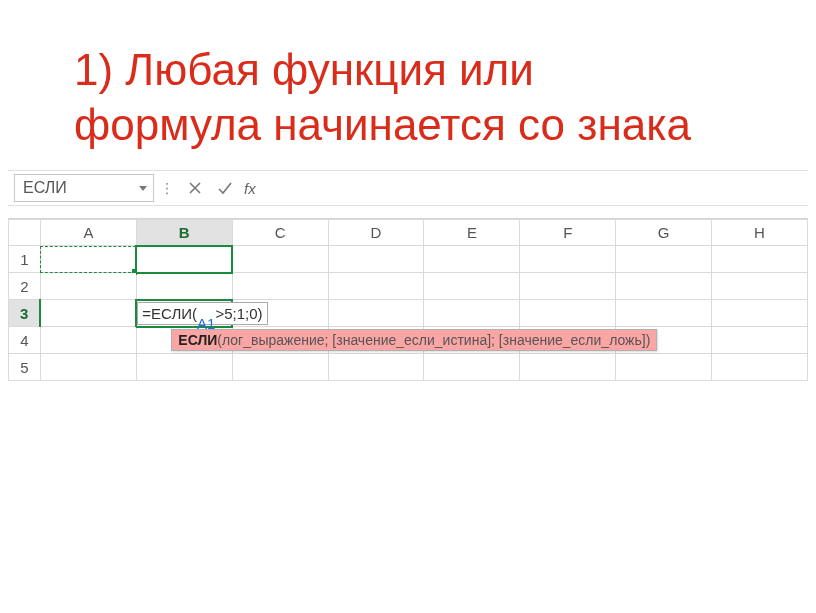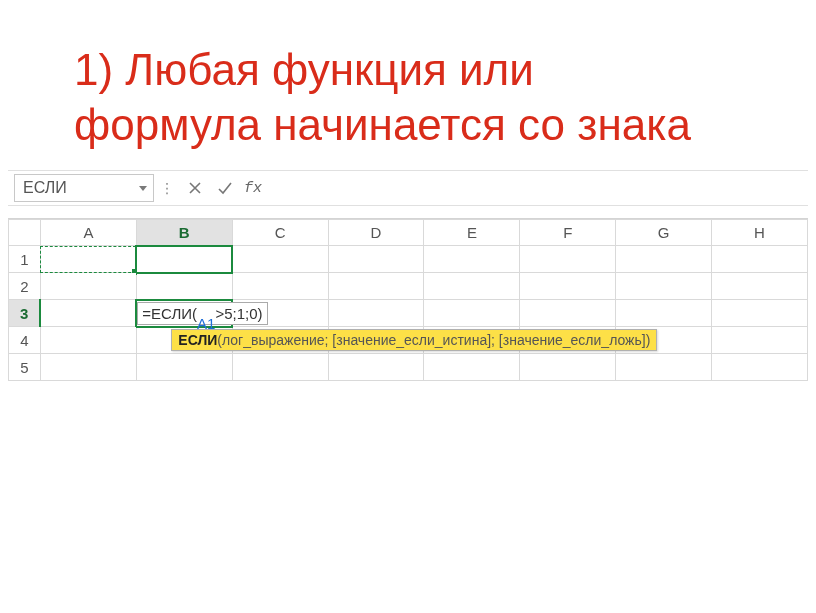--- a/index.html
+++ b/index.html
@@ -71,21 +71,20 @@
     align-items: center;
     justify-content: center;
     color: #6a6a6a;
   }
   .fb-btn svg { width: 16px; height: 16px; }
   .fb-fxlabel {
     font-style: italic;
     font-size: 15px;
     color: #666;
     margin: 0 10px 0 4px;
-    font-family: Liberation Mono, monospace;
   }
   .fb-formula {
     flex: 1;
     height: 28px;
     display: flex;
     align-items: center;
     padding: 0 8px;
     font-size: 16px;
     color: #444;
     border-left: 1px solid #e0e0e0;
@@ -177,21 +176,21 @@
     display: flex;
     align-items: center;
     border: 1px solid #aaa;
     white-space: nowrap;
   }
   .ref-a1 { color: #1f6fd8; margin-top: 20px; }
   .tooltip {
     position: absolute;
     left: 34px;
     top: 28px;
-    background: #fde047;
+    background: #fca5a5;
     border: 1px solid #b0b0b0;
     padding: 2px 6px;
     font-size: 14px;
     color: #555;
     white-space: nowrap;
     z-index: 5;
     box-shadow: 1px 1px 2px rgba(0,0,0,0.15);
   }
   .tooltip b { color: #222; font-weight: bold; }
 </style>

